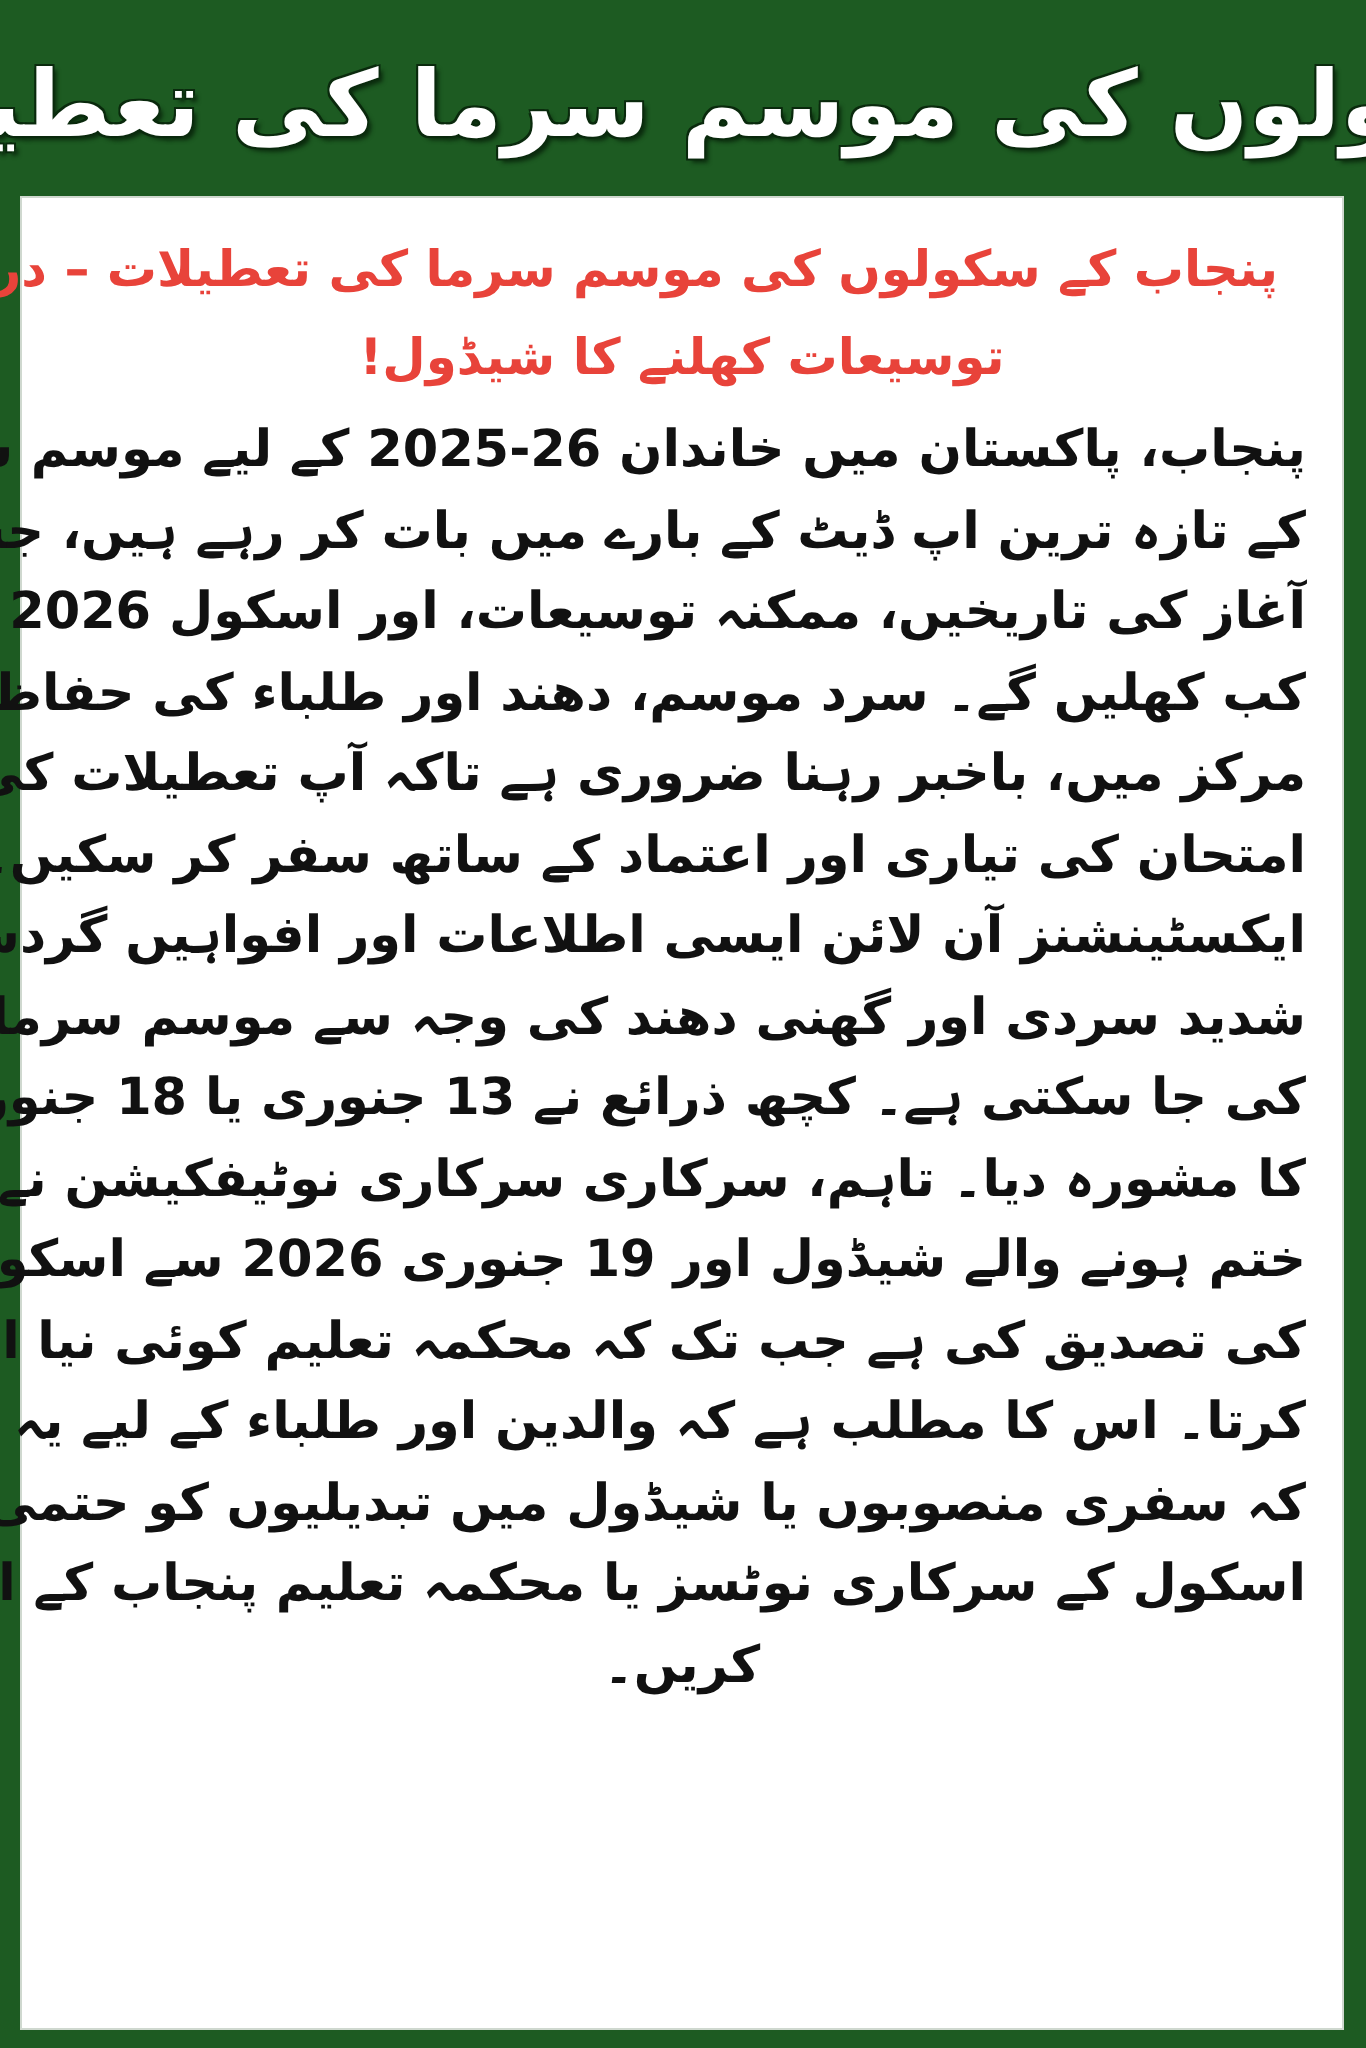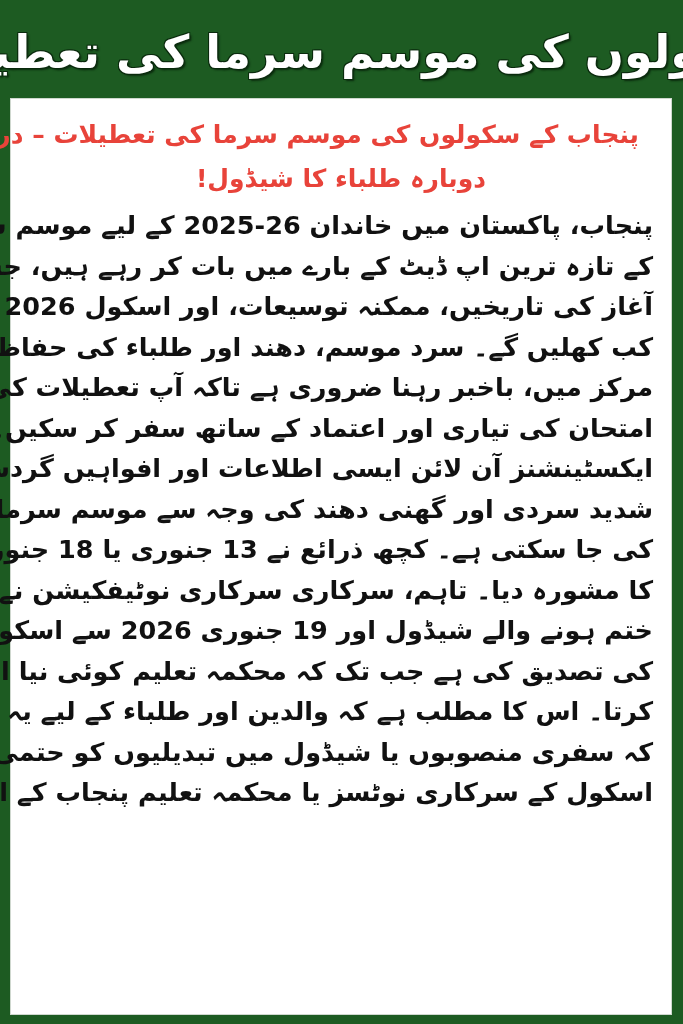--- a/index.html
+++ b/index.html
@@ -74,32 +74,33 @@
 </head>
 <body>
 
 <div class="banner">
   <div class="banner-title">سکولوں کی موسم سرما کی تعطیلات</div>
 </div>
 
 <div class="panel">
   <div class="subtitle">
     <span class="body-line">پنجاب کے سکولوں کی موسم سرما کی تعطیلات – درست تاریخیں اور</span>
-    <span class="body-line">دوبارہ طلباء کا شیڈول!</span>
+    <span class="body-line">توسیعات کھلنے کا شیڈول!</span>
   </div>
   <div class="body-text">
     <span class="body-line">پنجاب، پاکستان میں خاندان 26-2025 کے لیے موسم سرما کی تعطیلات</span>
     <span class="body-line">کے تازہ ترین اپ ڈیٹ کے بارے میں بات کر رہے ہیں، جس میں</span>
     <span class="body-line">آغاز کی تاریخیں، ممکنہ توسیعات، اور اسکول 2026 کے اوائل میں</span>
     <span class="body-line">کب کھلیں گے۔ سرد موسم، دھند اور طلباء کی حفاظت کے فیصلوں کے</span>
     <span class="body-line">مرکز میں، باخبر رہنا ضروری ہے تاکہ آپ تعطیلات کی منصوبہ بندی،</span>
     <span class="body-line">امتحان کی تیاری اور اعتماد کے ساتھ سفر کر سکیں۔ متضاد اپ ڈیٹس اور</span>
     <span class="body-line">ایکسٹینشنز آن لائن ایسی اطلاعات اور افواہیں گردش کر رہی تھیں کہ</span>
     <span class="body-line">شدید سردی اور گھنی دھند کی وجہ سے موسم سرما کی تعطیلات میں توسیع</span>
     <span class="body-line">کی جا سکتی ہے۔ کچھ ذرائع نے 13 جنوری یا 18 جنوری 2026 تک توسیع</span>
     <span class="body-line">کا مشورہ دیا۔ تاہم، سرکاری سرکاری نوٹیفکیشن نے 18 جنوری 2026 کو</span>
     <span class="body-line">ختم ہونے والے شیڈول اور 19 جنوری 2026 سے اسکول دوبارہ کھلنے</span>
     <span class="body-line">کی تصدیق کی ہے جب تک کہ محکمہ تعلیم کوئی نیا اعلان جاری نہیں</span>
     <span class="body-line">کرتا۔ اس کا مطلب ہے کہ والدین اور طلباء کے لیے یہ دانشمندی ہے</span>
     <span class="body-line">کہ سفری منصوبوں یا شیڈول میں تبدیلیوں کو حتمی شکل دینے سے پہلے</span>
     <span class="body-line">اسکول کے سرکاری نوٹسز یا محکمہ تعلیم پنجاب کے اپ ڈیٹس کو چیک</span>
+    <span class="body-line">کریں۔</span>
   </div>
 </div>
 
 </body></html>

